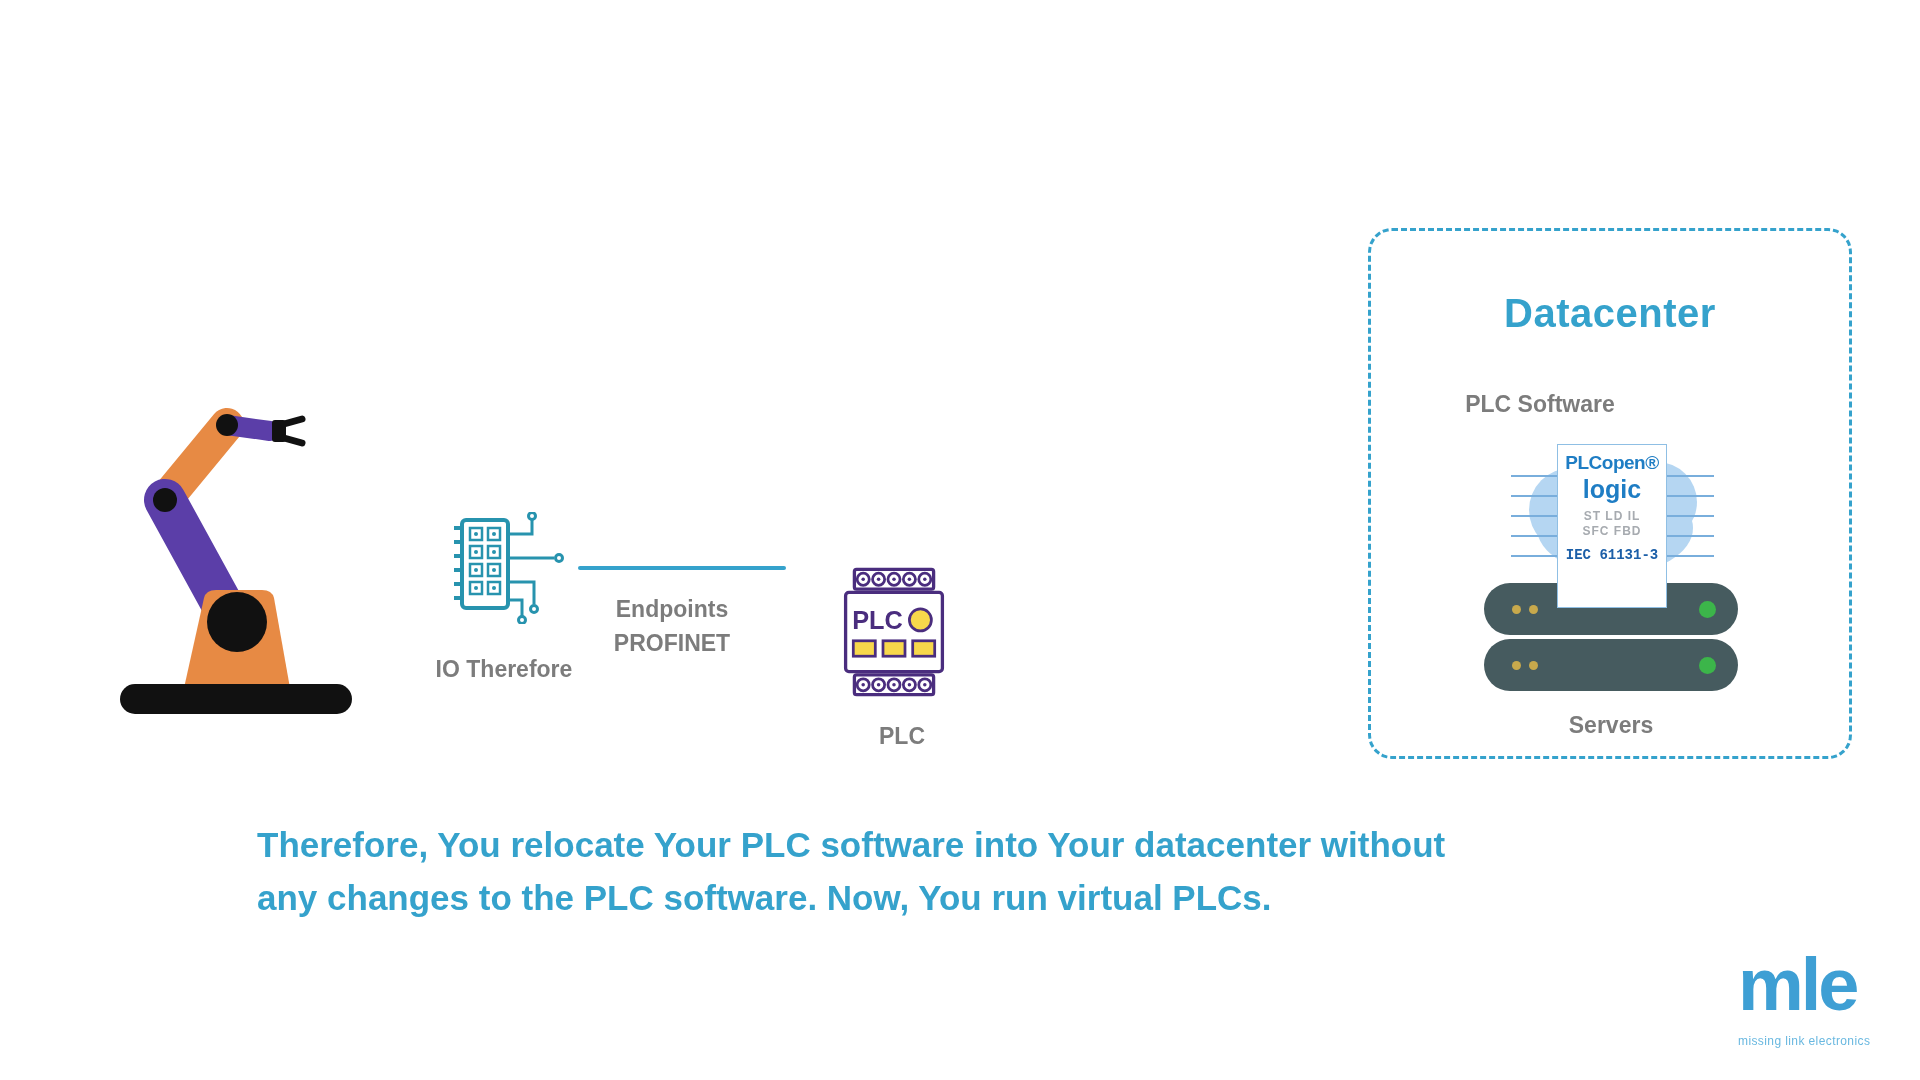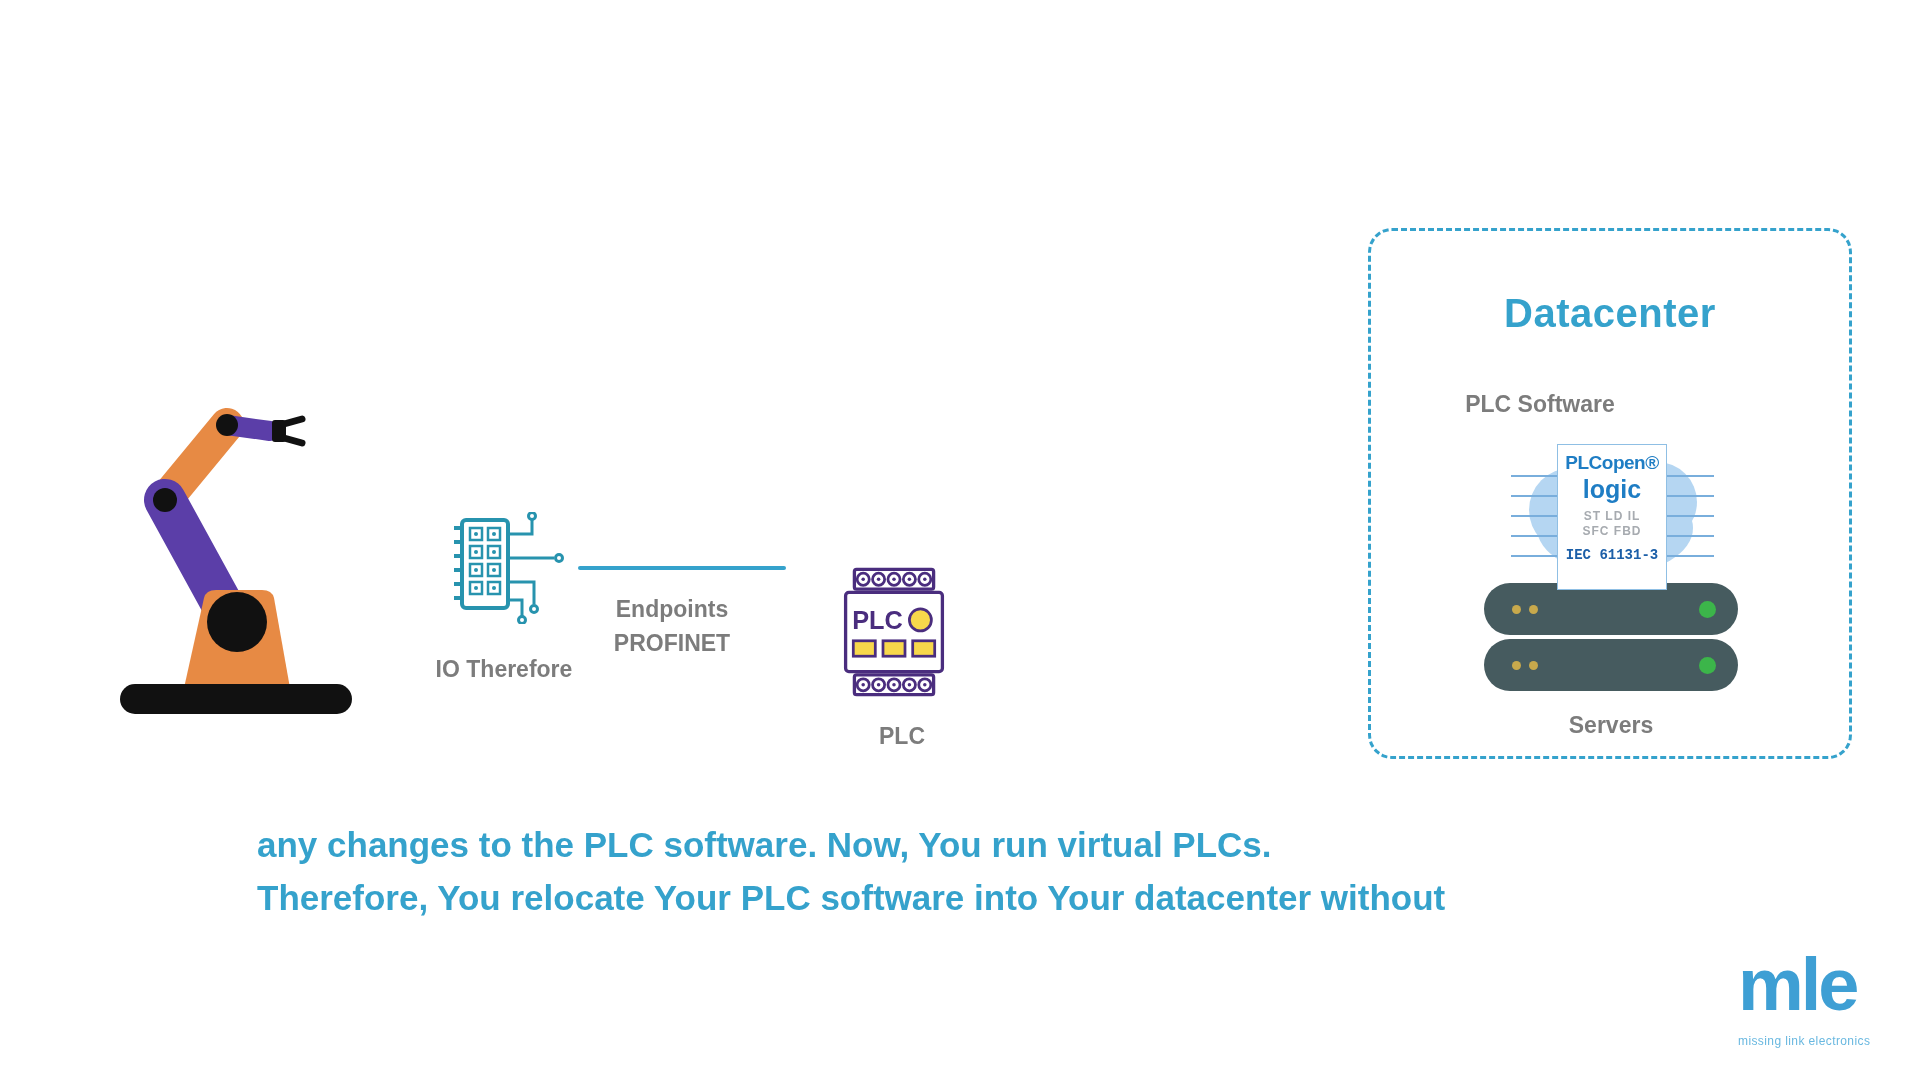--- a/index.html
+++ b/index.html
@@ -34,21 +34,21 @@
   .sw-label{left:1440px;top:391px;width:200px;}
   .servers-label{left:1511px;top:712px;width:200px;}
 
   .robot{position:absolute;left:116px;top:398px;width:242px;height:318px;}
   .io-icon{position:absolute;left:452px;top:512px;width:130px;height:112px;}
   .conn-line{position:absolute;left:578px;top:566px;width:208px;height:4px;background:var(--accent);border-radius:2px;}
   .plc-icon{position:absolute;left:838px;top:566px;width:112px;height:132px;}
 
   .plcopen{position:absolute;left:1505px;top:432px;width:215px;height:168px;z-index:3;}
   .plcopen svg{position:absolute;left:0;top:0;}
-  .plcopen-card{position:absolute;left:52px;top:12px;width:110px;height:146px;background:#ffffff;border:1px solid #8FBFE4;text-align:center;}
+  .plcopen-card{position:absolute;left:52px;top:12px;width:110px;height:164px;background:#ffffff;border:1px solid #8FBFE4;text-align:center;}
   .plcopen-brand{font-size:19px;font-weight:bold;color:var(--plcopen_blue);margin-top:7px;letter-spacing:-0.5px;}
   .plcopen-product{font-size:25px;font-weight:bold;color:var(--plcopen_blue);margin-top:1px;}
   .plcopen-langs{font-size:12px;font-weight:bold;color:#A7ABB0;line-height:15px;margin-top:5px;letter-spacing:1px;}
   .plcopen-standard{font-size:14px;font-weight:bold;color:var(--plcopen_dark);margin-top:8px;font-family:Liberation Mono, monospace;}
 
   .server{position:absolute;left:1484px;width:254px;height:52px;background:var(--server_body);border-radius:26px;z-index:1;}
   .server.s1{top:583px;}
   .server.s2{top:639px;}
   .server .dot{position:absolute;width:9px;height:9px;border-radius:50%;background:var(--server_yellow);top:22px;}
   .server .dot.d1{left:28px;}
@@ -231,22 +231,22 @@
   </div>
   <div class="server s2">
     <span class="dot d1"></span>
     <span class="dot d2"></span>
     <span class="led"></span>
   </div>
 
   <div class="gray-label servers-label">Servers</div>
 
   <div class="caption">
+    <div>Therefore, You relocate Your PLC software into Your datacenter without</div>
     <div>any changes to the PLC software. Now, You run virtual PLCs.</div>
-    <div>Therefore, You relocate Your PLC software into Your datacenter without</div>
   </div>
 
   <div class="logo">
     <div class="logo-wordmark">mle</div>
     <div class="logo-tagline">missing link electronics</div>
   </div>
 
 </div>
 
 </body></html>

